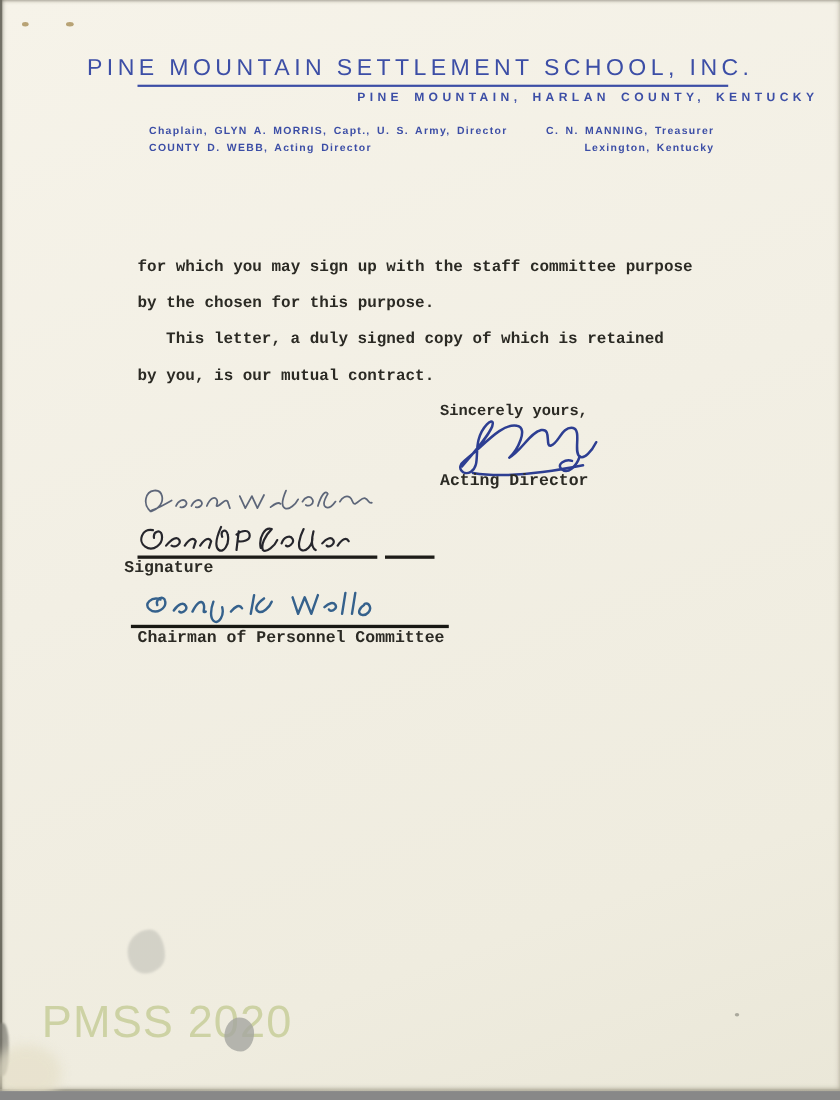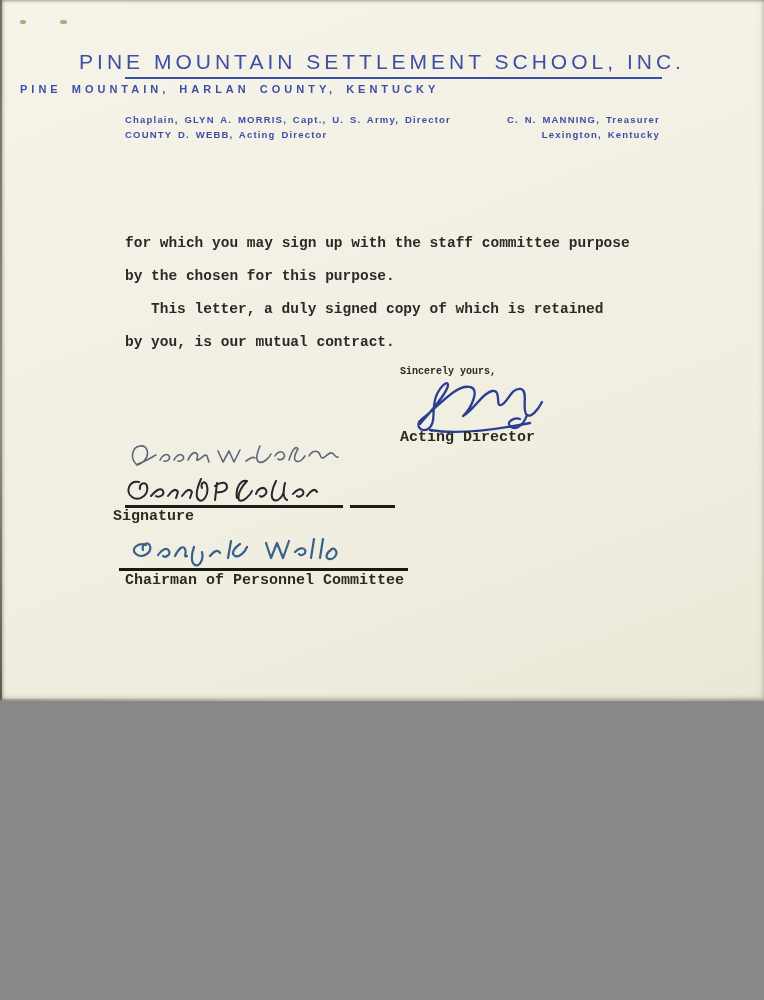--- a/index.html
+++ b/index.html
@@ -1,47 +1,47 @@
 <!DOCTYPE html>
 <html><head>
 <meta charset="utf-8">
 <style>
   html,body { margin:0; padding:0; background:#888; }
   .page {
-    position:relative; width:764px; height:701px; overflow:hidden;
+    position:relative; width:764px; height:992px; overflow:hidden;
     background:linear-gradient(160deg,#f6f3e9 0%,#f2efe4 45%,#efecdf 80%,#eae7d8 100%);
     box-shadow:inset 3px 0 4px -1px rgba(70,68,58,.55),
                inset 0 2px 3px -1px rgba(130,125,105,.35),
                inset -2px 0 4px rgba(160,155,135,.25),
                inset 0 -3px 4px rgba(120,115,95,.35);
     font-family:"Liberation Sans", sans-serif;
   }
   .edge-left { position:absolute; left:0; top:0; bottom:0; width:2px;
     background:linear-gradient(#6a695f,#8d8b7d 60%,#56554b); opacity:.9; }
   .edge-bottom { position:absolute; left:0; right:0; bottom:0; height:2px;
     background:linear-gradient(90deg,#8b887a,#c6c2b1 40%,#b0ac9b); opacity:.55; }
 
   
   .lh { color:#3c4ea6; }
   .lh-title { position:absolute; top:50px; left:20px; width:724px; text-align:center;
     font-size:21px; font-weight:400; letter-spacing:4px; white-space:nowrap; }
   .lh-rule { position:absolute; top:77px; left:125px; width:537px; height:2px; background:#3c4ea6; }
-  .lh-sub { position:absolute; top:83px; left:20px; width:724px; text-align:left;
+  .lh-sub { position:absolute; top:83px; left:20px; width:724px; text-align:right;
     font-size:11px; font-weight:700; letter-spacing:4px; word-spacing:3px; white-space:nowrap; }
   .lh-staff { position:absolute; top:112px; left:125px; width:535px;
-    display:flex; justify-content:space-between;
+    display:flex; justify-content:center;
     font-size:9.5px; font-weight:700; letter-spacing:1.2px; word-spacing:2px; line-height:15px; }
   .lh-staff .right { text-align:right;margin-left:35px; }
 
   
   .typed { font-family:"Liberation Mono","DejaVu Sans Mono",monospace;
     font-weight:700; color:#2b2a24; }
   .body-text { position:absolute; top:227px; left:125px; font-size:14.5px; line-height:33px; }
   .body-text .indent { padding-left:26px; }
-  .salutation { position:absolute; left:400px; top:366px; font-size:10px;text-align:center; }
+  .salutation { position:absolute; left:400px; top:366px; font-size:14px;text-align:center; }
   .acting-dir  { position:absolute; left:400px; top:429px; font-size:15px; }
   .sig-label   { position:absolute; left:113px; top:508px; font-size:15px; }
   .chair-label { position:absolute; left:125px; top:572px; font-size:15px; }
 
   
   .uline { position:absolute; height:2.5px; background:#1d1c18; }
   .uline1a { left:125px; top:505px; width:218px; }
   .uline1b { left:350px; top:505px; width:45px; }
   .uline2  { left:119px; top:568px; width:289px; height:3px; background:#181813; }
 

